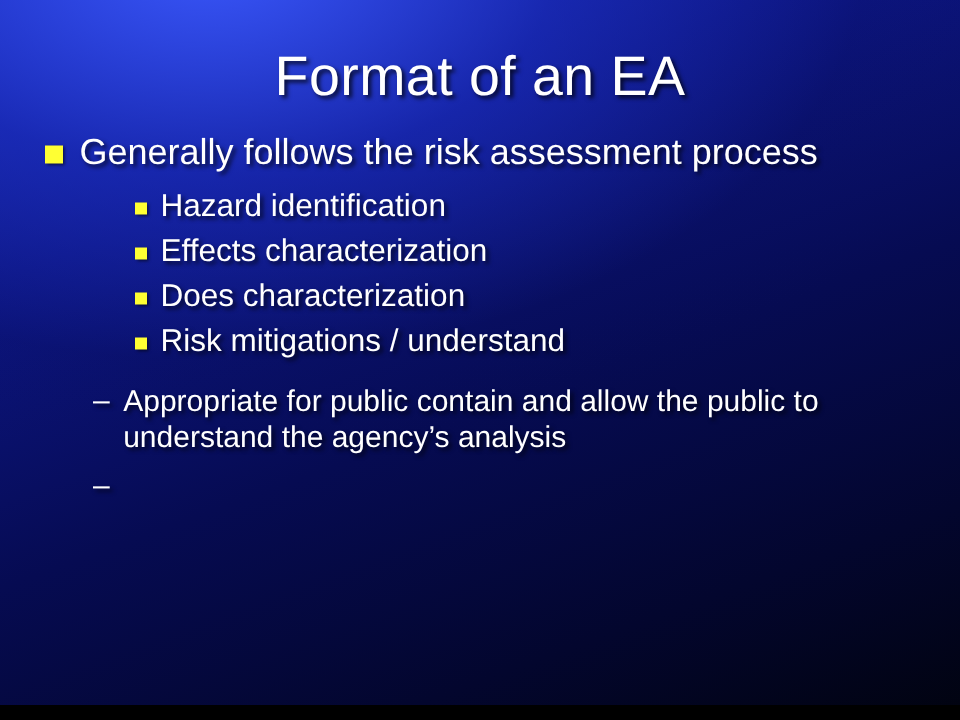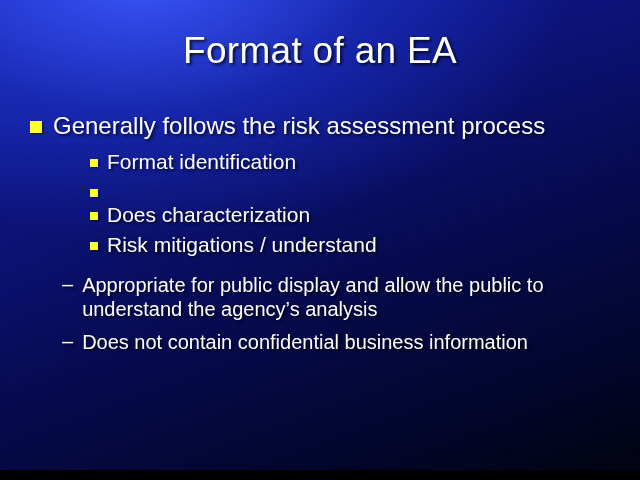--- a/index.html
+++ b/index.html
@@ -37,21 +37,21 @@
     width: 640px;
     text-align: center;
     color: #ffffff;
     font-size: 37px;
     font-weight: normal;
     letter-spacing: 0.3px;
     text-shadow: 2px 2px 3px rgba(0,0,0,0.75);
   }
   .body {
     position: absolute;
-    top: 112px;
+    top: 88px;
     left: 0;
     width: 640px;
   }
   .l1 {
     display: flex;
     align-items: flex-start;
     margin: 0 0 6px 30px;
     color: #ffffff;
     font-size: 24px;
     text-shadow: 2px 2px 3px rgba(0,0,0,0.7);
@@ -113,46 +113,46 @@
     <div class="l1">
       <span class="bullet"></span>
       <span>Generally follows the risk assessment process</span>
     </div>
 
     <div class="spacer-sm"></div>
 
 
     <div class="l2">
       <span class="bullet"></span>
-      <span>Format identification</span>
+      <span>Hazard identification</span>
     </div>
 
 
     <div class="l2">
       <span class="bullet"></span>
+      <span>Effects characterization</span>
     </div>
 
     <div class="l2">
       <span class="bullet"></span>
       <span>Does characterization</span>
     </div>
 
     <div class="l2">
       <span class="bullet"></span>
       <span>Risk mitigations / understand</span>
     </div>
 
     <div class="spacer-md"></div>
 
     <div class="l3">
       <span class="dash">–</span>
-      <span class="txt">Appropriate for public display and allow the public to understand the agency’s analysis</span>
+      <span class="txt">Appropriate for public contain and allow the public to understand the agency’s analysis</span>
     </div>
 
     <div class="spacer-sm"></div>
 
     <div class="l3">
       <span class="dash">–</span>
-      <span class="txt">Does not contain confidential business information</span>
     </div>
 
   </div>
 </div>
 
 </body></html>

